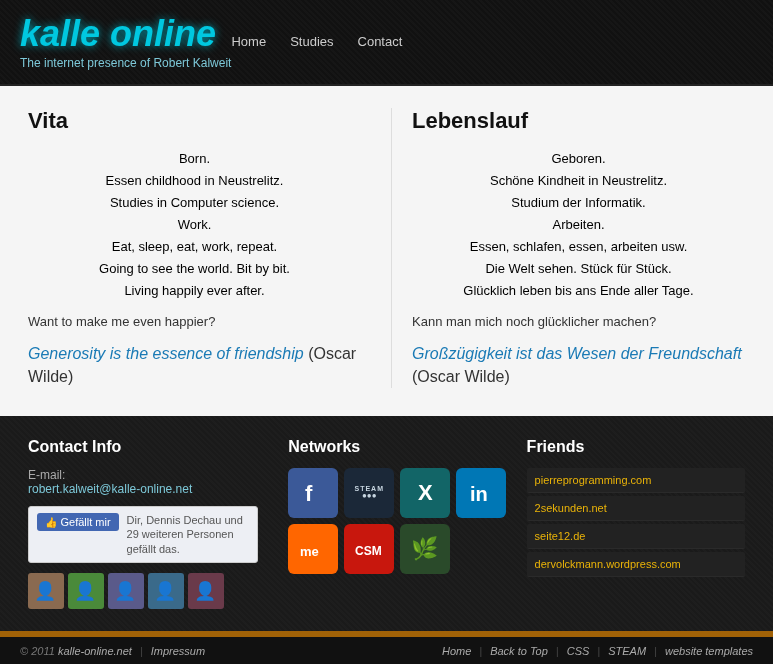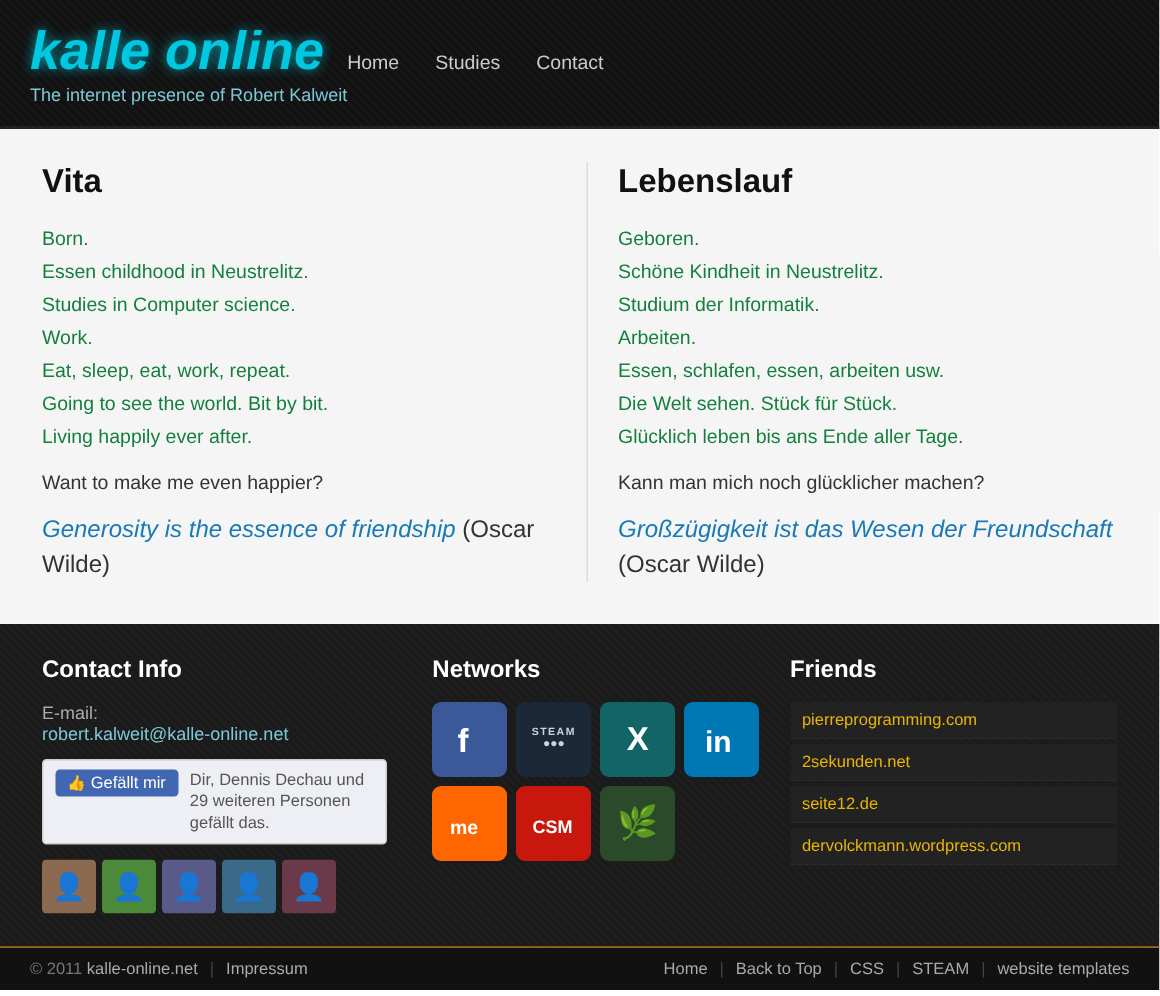--- a/index.html
+++ b/index.html
@@ -62,22 +62,23 @@
       font-size: 22px;
       font-weight: bold;
       color: #111;
       margin-bottom: 14px;
     }
     .vita-lines {
       line-height: 1.7;
       margin-bottom: 12px;
     }
     .vita-lines p {
-      color: #15803d;
+      color: #000000;
       font-size: 13px;
+      text-align: center;
     }
     .want-text {
       margin-top: 10px;
       margin-bottom: 14px;
       color: #333;
       font-size: 13px;
     }
     .quote-text {
       font-size: 16px;
       line-height: 1.4;
@@ -210,21 +211,22 @@
 
     
     .footer-bottom {
       background: #111;
       padding: 8px 20px;
       display: flex;
       align-items: flex-start;
       justify-content: space-between;
       font-size: 11px;
       color: #777;
-      border-top: 1px solid #a16207;
+      border-top: 6px solid #a16207;
+      font-style: italic;
     }
     .footer-bottom a { color: #aaa; text-decoration: none; }
     .footer-bottom-left { display: flex; gap: 8px; align-items: center; }
     .footer-bottom-right { display: flex; gap: 8px; align-items: center; }
     .sep { color: #444; }
 
     .steam-text { font-size: 9px; font-weight: bold; line-height: 1.1; text-align: center; }
     .steam-top { color: #c6d4df; font-size: 7px; letter-spacing: 1px; }
 
     .xing-text { font-size: 22px; font-weight: bold; color: #fff; }

